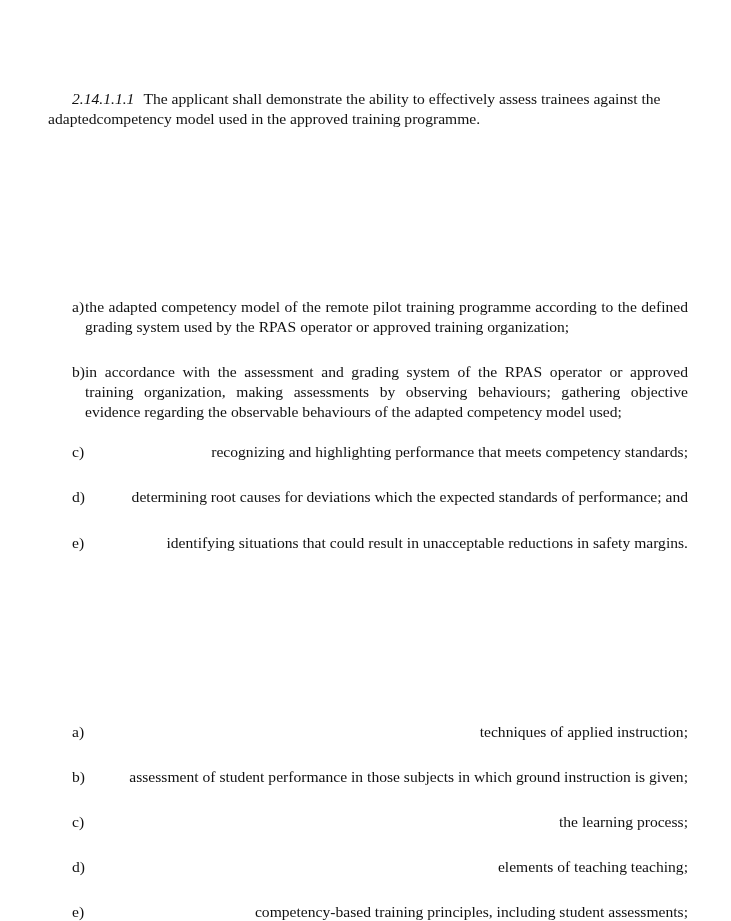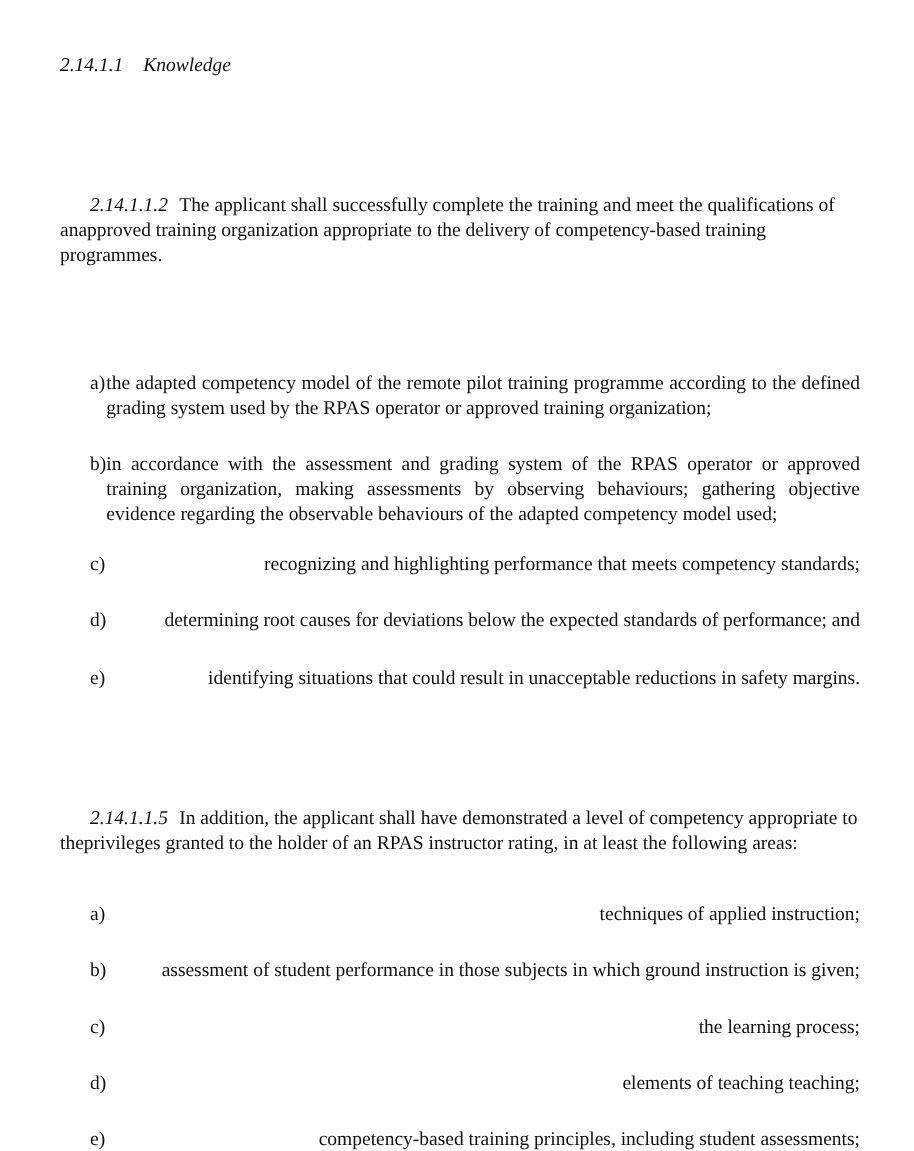--- a/index.html
+++ b/index.html
@@ -16,56 +16,49 @@
   .item { position: absolute; left: 72px; width: 616px; }
   .item .label { position: absolute; left: 0; top: 0; width: 24px; }
   .item .text { display: block; margin-left: 13px; text-align: justify; }
   .item.single .text { text-align: right; white-space: nowrap; }
 </style>
 </head>
 <body>
 
 <div class="page">
 
-  <div class="heading">
-    <span class="num">2.14.1.1</span>
-    <span>Knowledge</span>
+
+  <div class="para" style="top:89px;">
+    <span class="num">2.14.1.1.1</span><span>The applicant shall demonstrate the ability to effectively assess trainees against the adaptedcompetency model used in the approved training programme.</span>
   </div>
 
-
-  <div class="para" style="top:155px;">
-    <span class="num">2.14.1.1.2</span><span>The applicant shall successfully complete the training and meet the qualifications of anapproved training organization appropriate to the delivery of competency-based training programmes.</span>
-  </div>
 
 
   <div class="item" style="top:297px;">
     <span class="label">a)</span>
     <span class="text">the adapted competency model of the remote pilot training programme according to the defined grading system used by the RPAS operator or approved training organization;</span>
   </div>
   <div class="item" style="top:362px;">
     <span class="label">b)</span>
     <span class="text">in accordance with the assessment and grading system of the RPAS operator or approved training organization, making assessments by observing behaviours; gathering objective evidence regarding the observable behaviours of the adapted competency model used;</span>
   </div>
   <div class="item single" style="top:442px;">
     <span class="label">c)</span>
     <span class="text">recognizing and highlighting performance that meets competency standards;</span>
   </div>
   <div class="item single" style="top:487px;">
     <span class="label">d)</span>
-    <span class="text">determining root causes for deviations below the expected standards of performance; and</span>
+    <span class="text">determining root causes for deviations which the expected standards of performance; and</span>
   </div>
   <div class="item single" style="top:533px;">
     <span class="label">e)</span>
     <span class="text">identifying situations that could result in unacceptable reductions in safety margins.</span>
   </div>
 
 
-  <div class="para" style="top:645px;">
-    <span class="num">2.14.1.1.5</span><span>In addition, the applicant shall have demonstrated a level of competency appropriate to theprivileges granted to the holder of an RPAS instructor rating, in at least the following areas:</span>
-  </div>
 
   <div class="item single" style="top:722px;">
     <span class="label">a)</span>
     <span class="text">techniques of applied instruction;</span>
   </div>
   <div class="item single" style="top:767px;">
     <span class="label">b)</span>
     <span class="text">assessment of student performance in those subjects in which ground instruction is given;</span>
   </div>
   <div class="item single" style="top:812px;">

